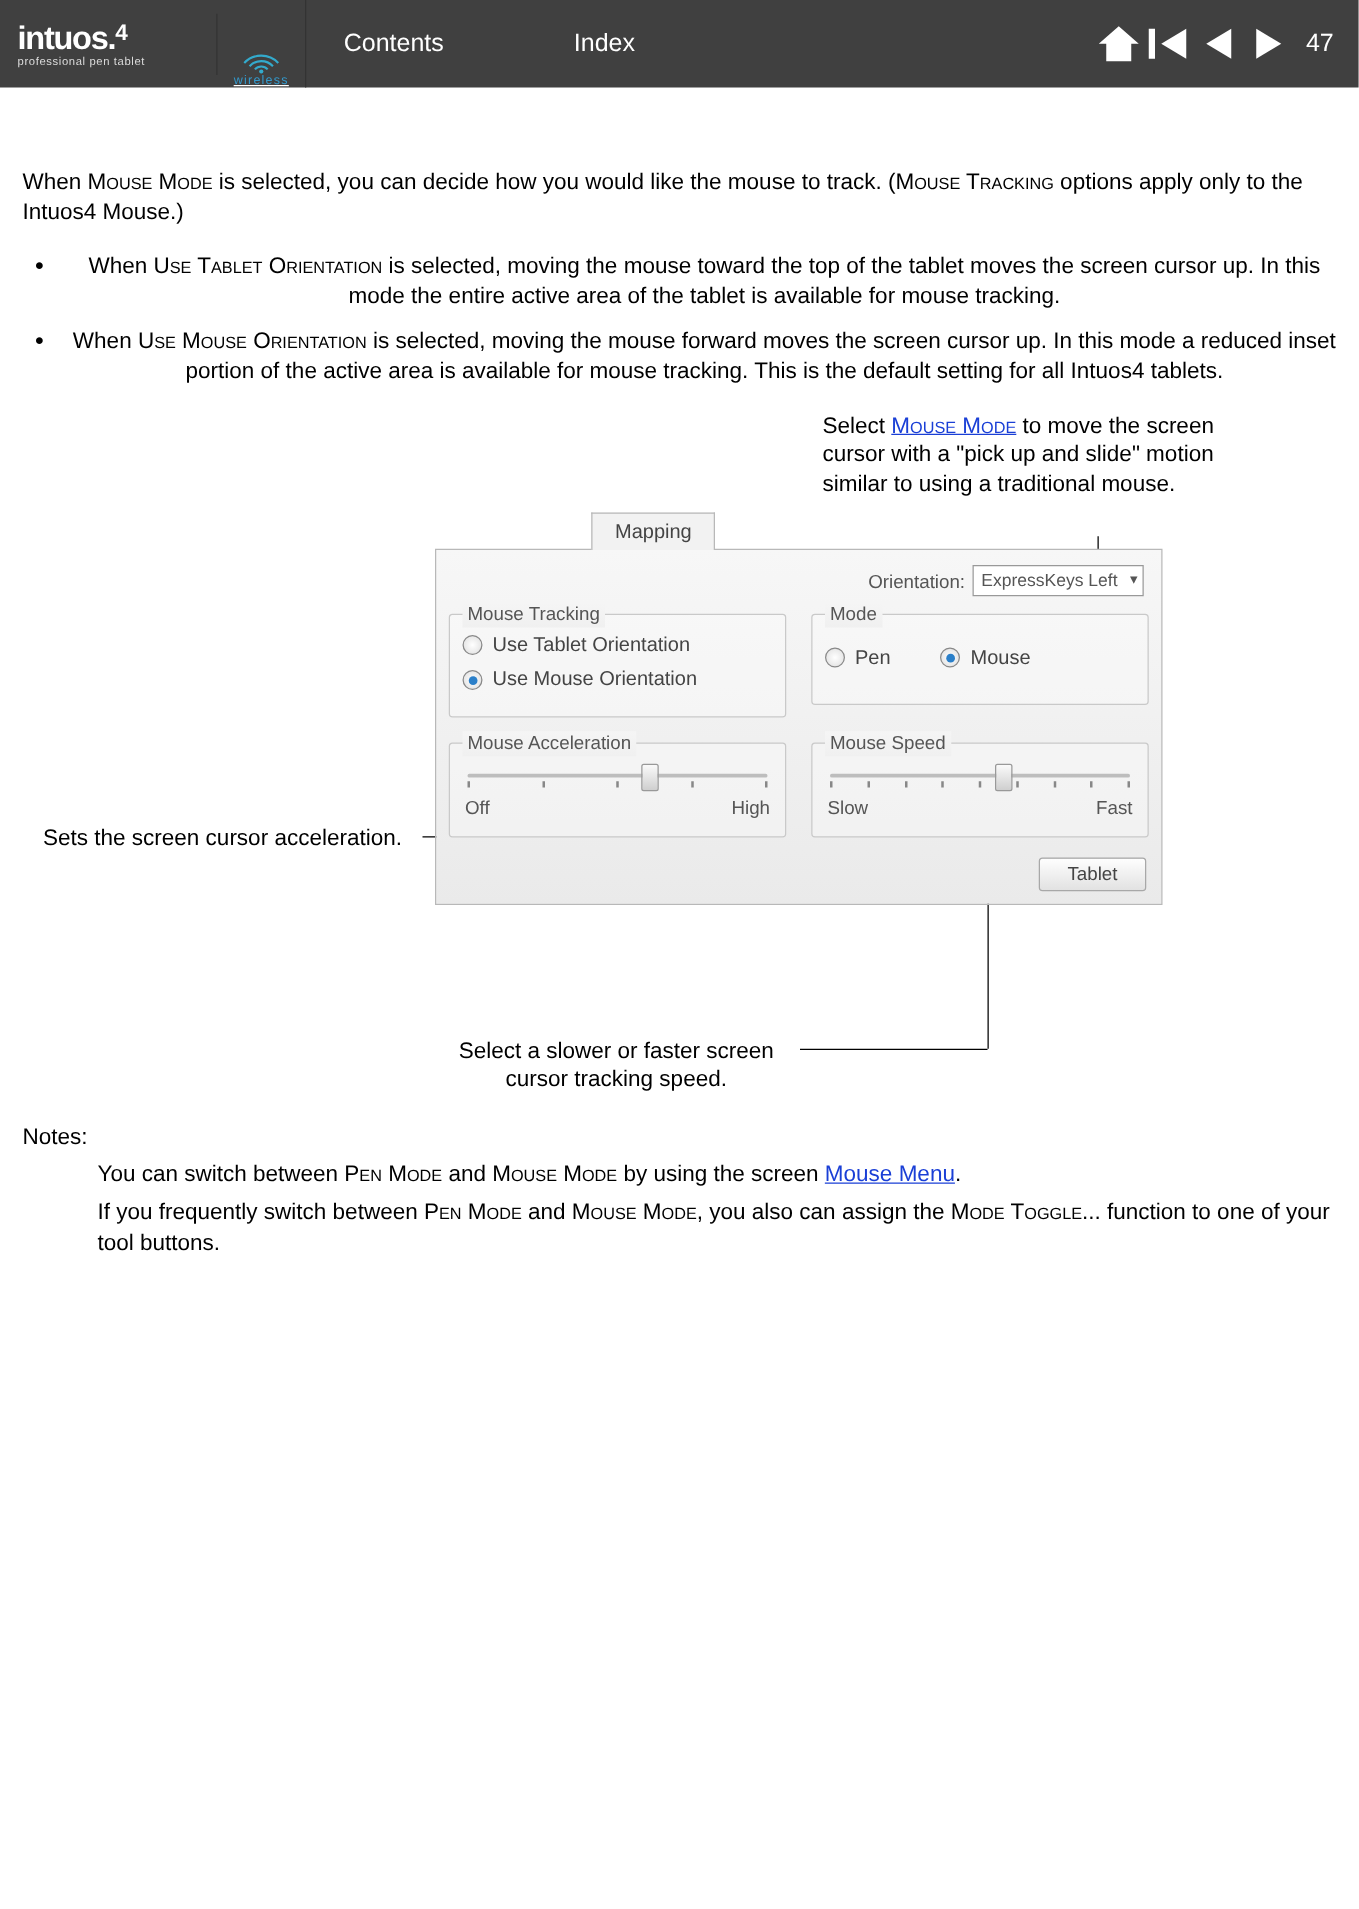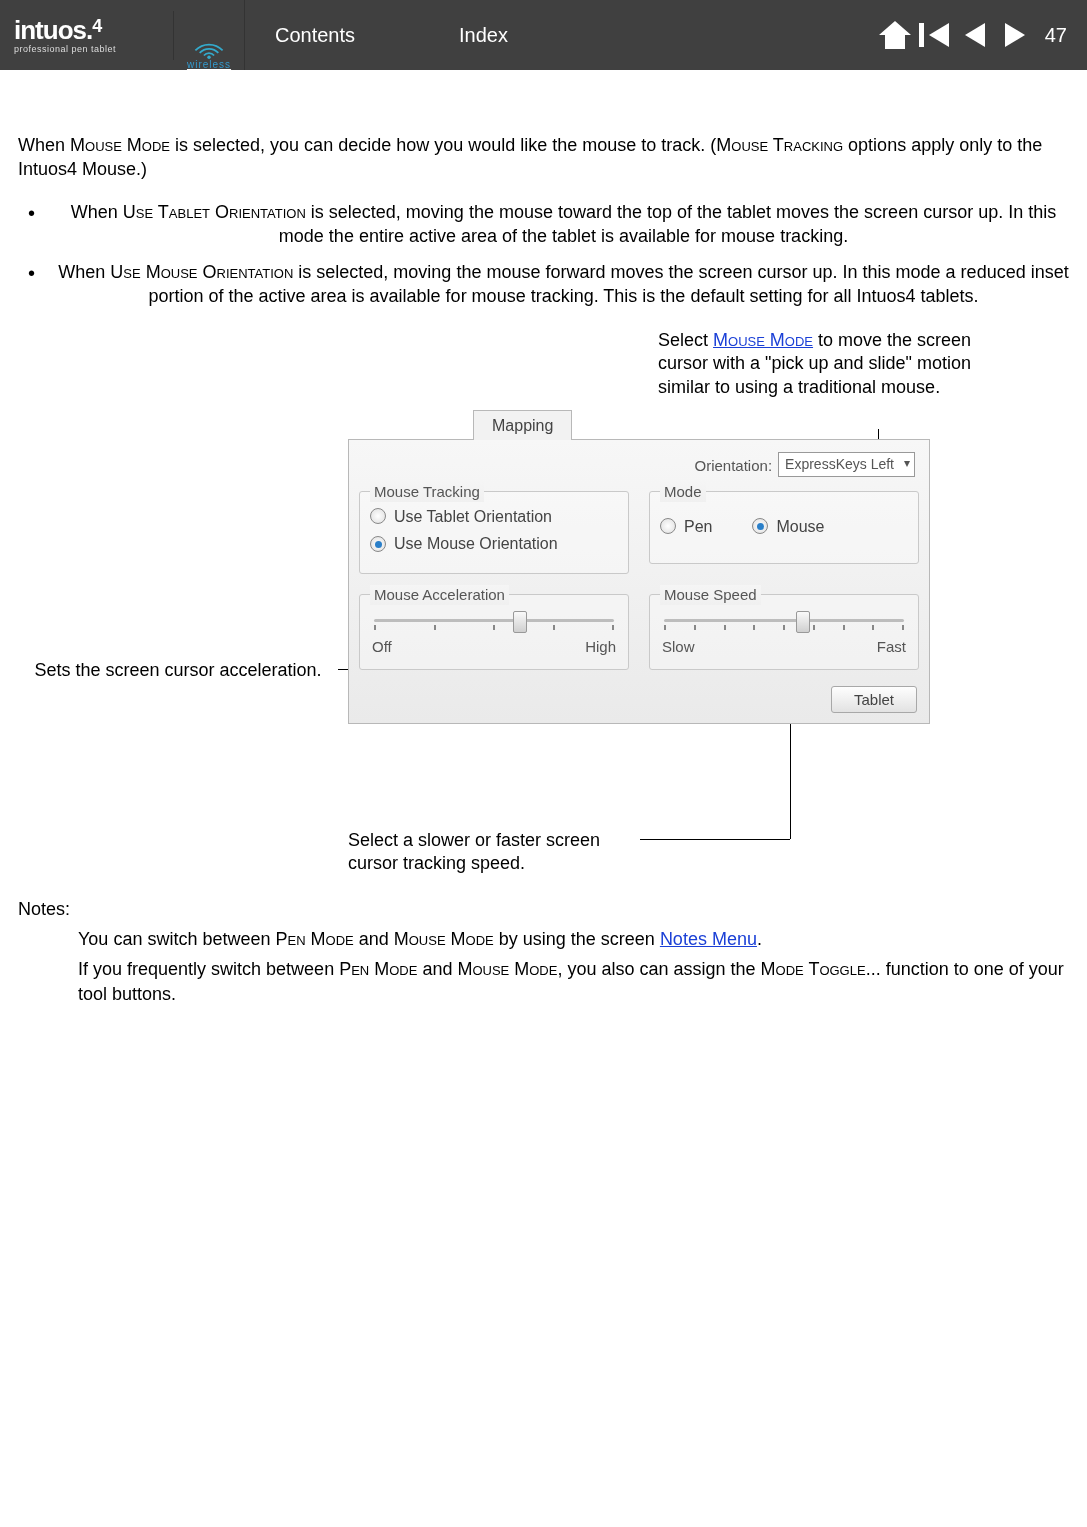--- a/index.html
+++ b/index.html
@@ -171,21 +171,21 @@
   <div class="figwrap">
 
     <div class="callout" style="left:640px;top:0;width:320px;">
       <span>Select </span><a class="link sc">Mouse Mode</a><span> to move the screen cursor with a "pick up and slide" motion similar to using a traditional mouse.</span>
     </div>
     <div class="connector" style="left:860px;top:100px;width:1px;height:115px;"></div>
 
     <div class="callout" style="left:0;top:330px;width:320px;text-align:center;">Sets the screen cursor acceleration.</div>
     <div class="connector" style="left:320px;top:340px;width:30px;height:1px;"></div>
 
-    <div class="callout" style="left:330px;top:500px;width:290px;">Select a slower or faster screen cursor tracking speed.</div>
+    <div class="callout" style="left:330px;top:500px;width:290px;text-align:center;">Select a slower or faster screen cursor tracking speed.</div>
     <div class="connector" style="left:622px;top:510px;width:150px;height:1px;"></div>
     <div class="connector" style="left:772px;top:360px;width:1px;height:150px;"></div>
 
     <div class="dialog">
       <div class="tab">Mapping</div>
 
       <div class="toprow">
         <span>Orientation:</span>
         <span class="dropdown">ExpressKeys Left</span>
       </div>
@@ -269,20 +269,20 @@
       </div>
 
       <button class="defbtn">Tablet</button>
       <div class="clear"></div>
     </div>
   </div>
 
   <div class="notes">
     <div>Notes:</div>
     <p>
-      <span>You can switch between </span><span class="sc">Pen Mode</span><span> and </span><span class="sc">Mouse Mode</span><span> by using the screen </span><a class="link">Notes Menu</a><span>.</span>
+      <span>You can switch between </span><span class="sc">Pen Mode</span><span> and </span><span class="sc">Mouse Mode</span><span> by using the screen </span><a class="link">Mouse Menu</a><span>.</span>
     </p>
     <p>
       <span>If you frequently switch between </span><span class="sc">Pen Mode</span><span> and </span><span class="sc">Mouse Mode</span><span>, you also can assign the </span><span class="sc">Mode Toggle...</span><span> function to one of your tool buttons.</span>
     </p>
   </div>
 
 </div>
 
 </body></html>

